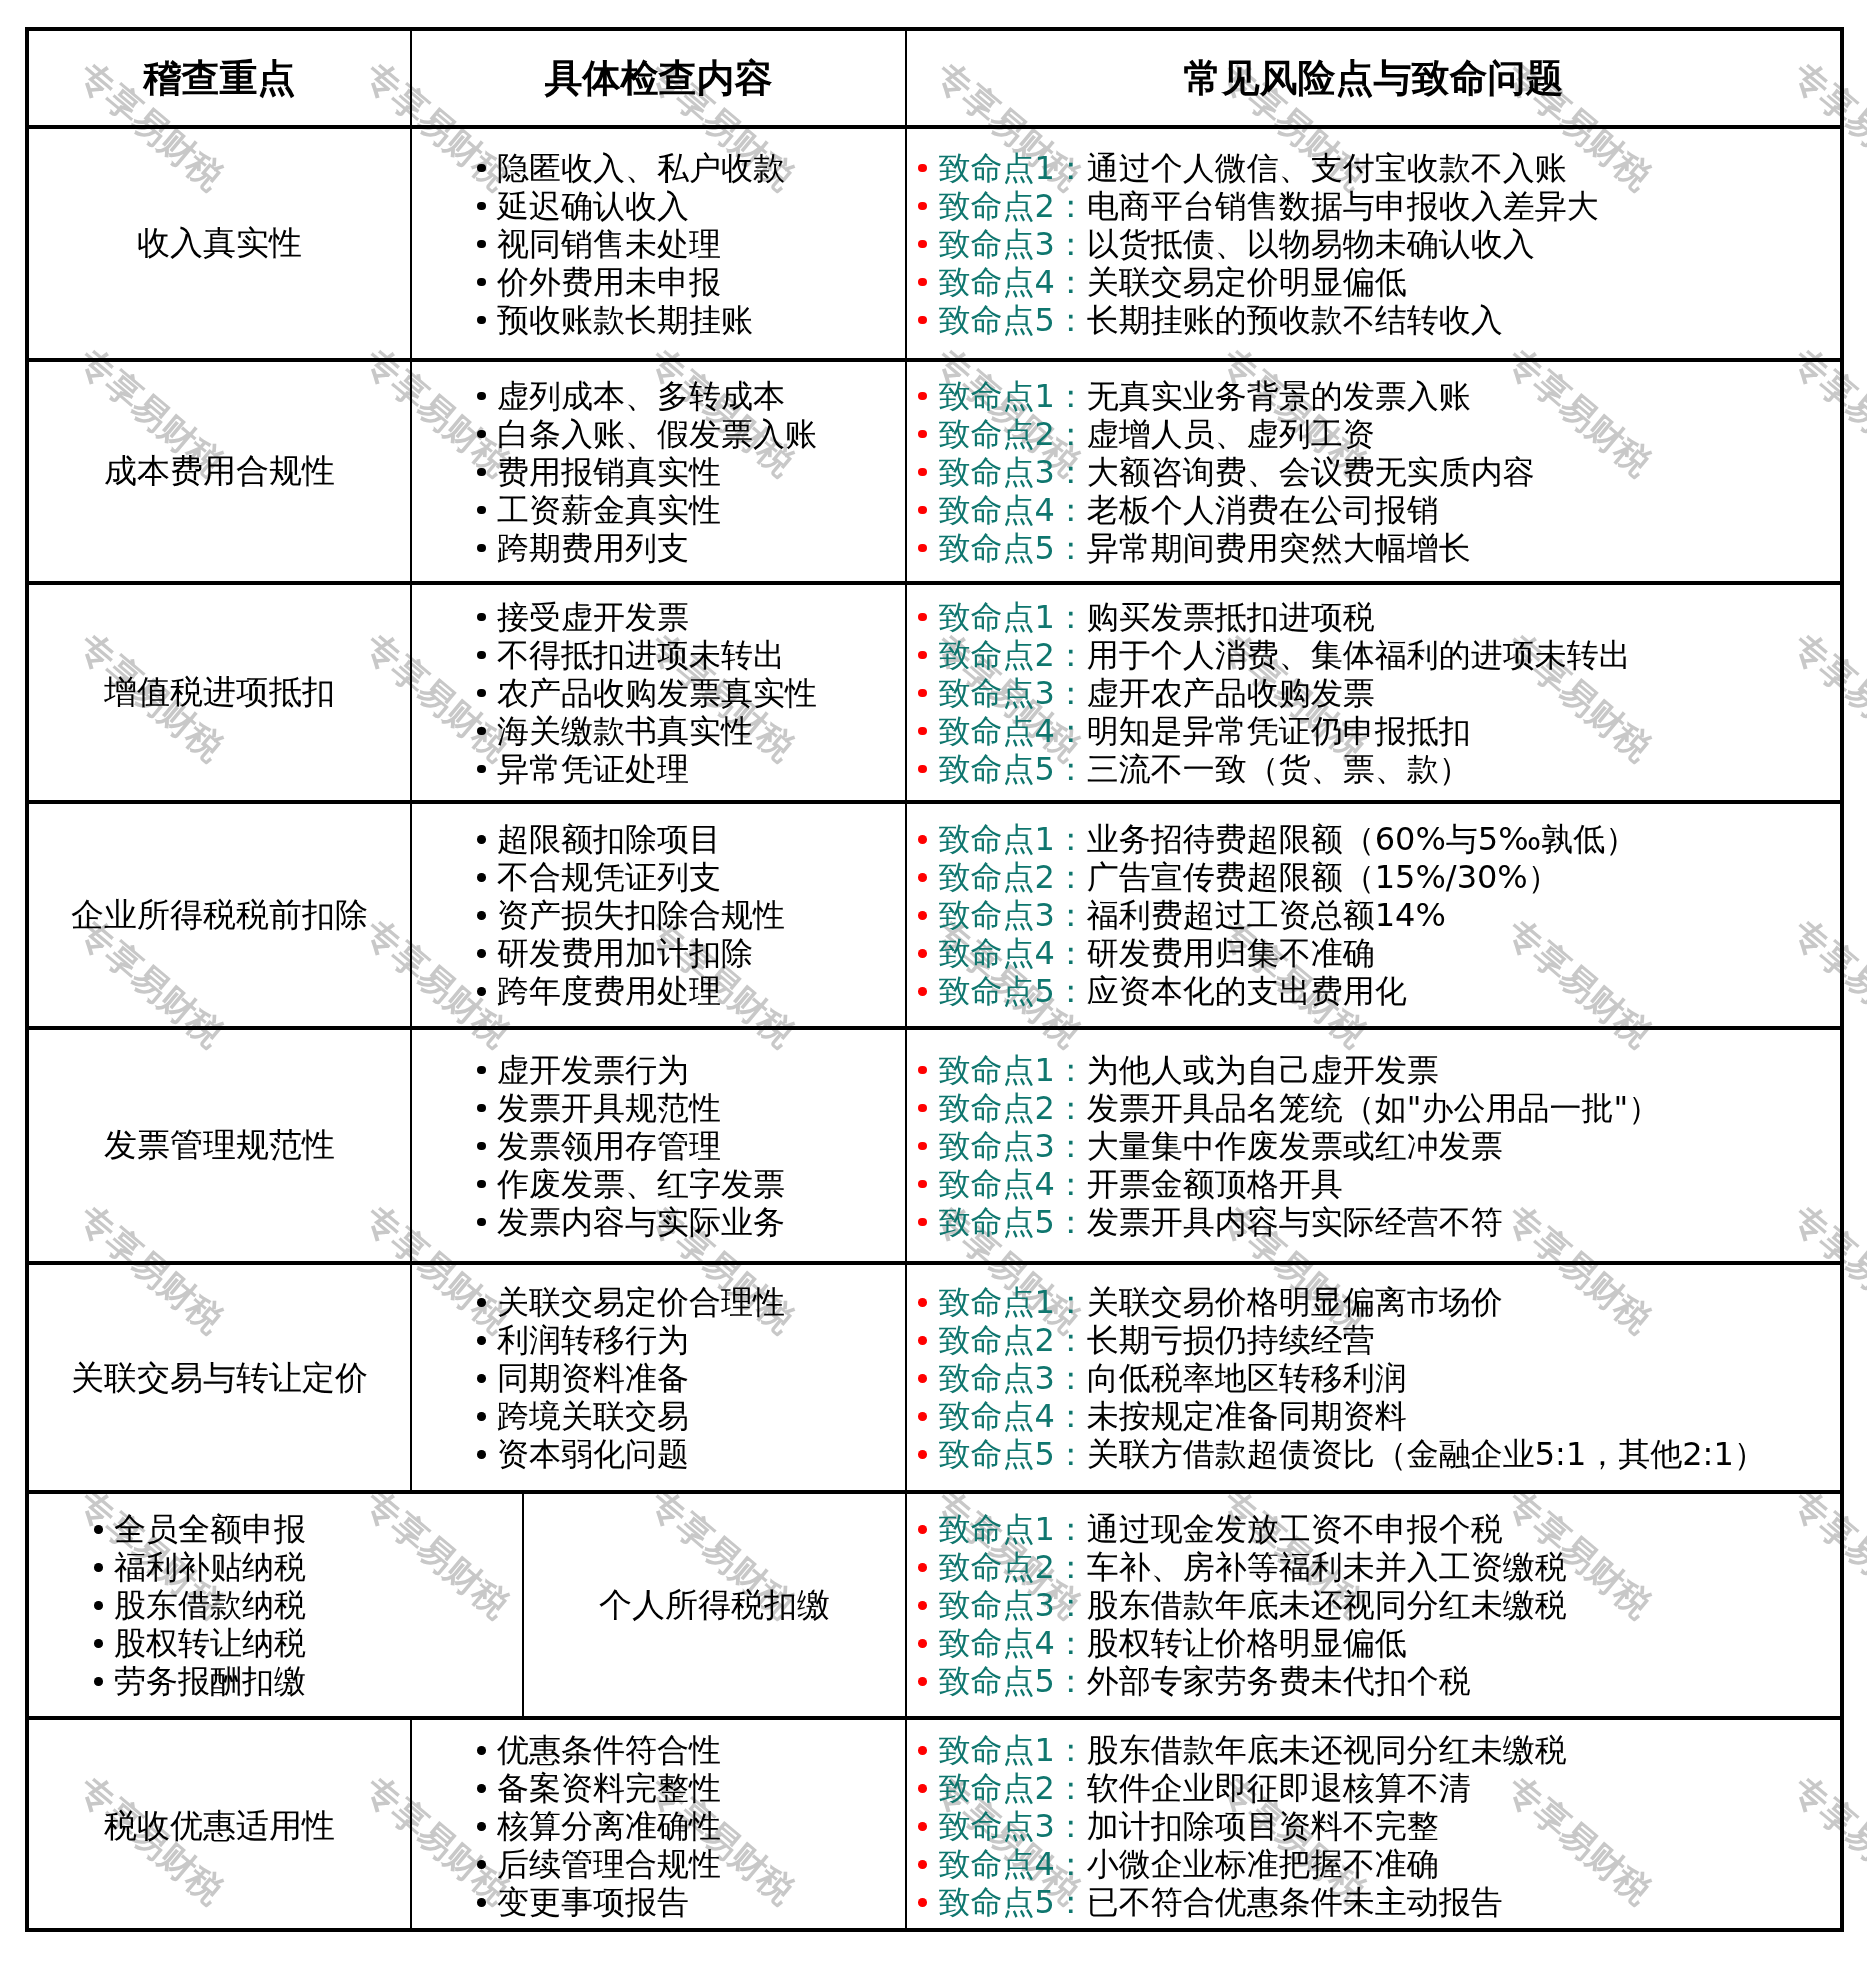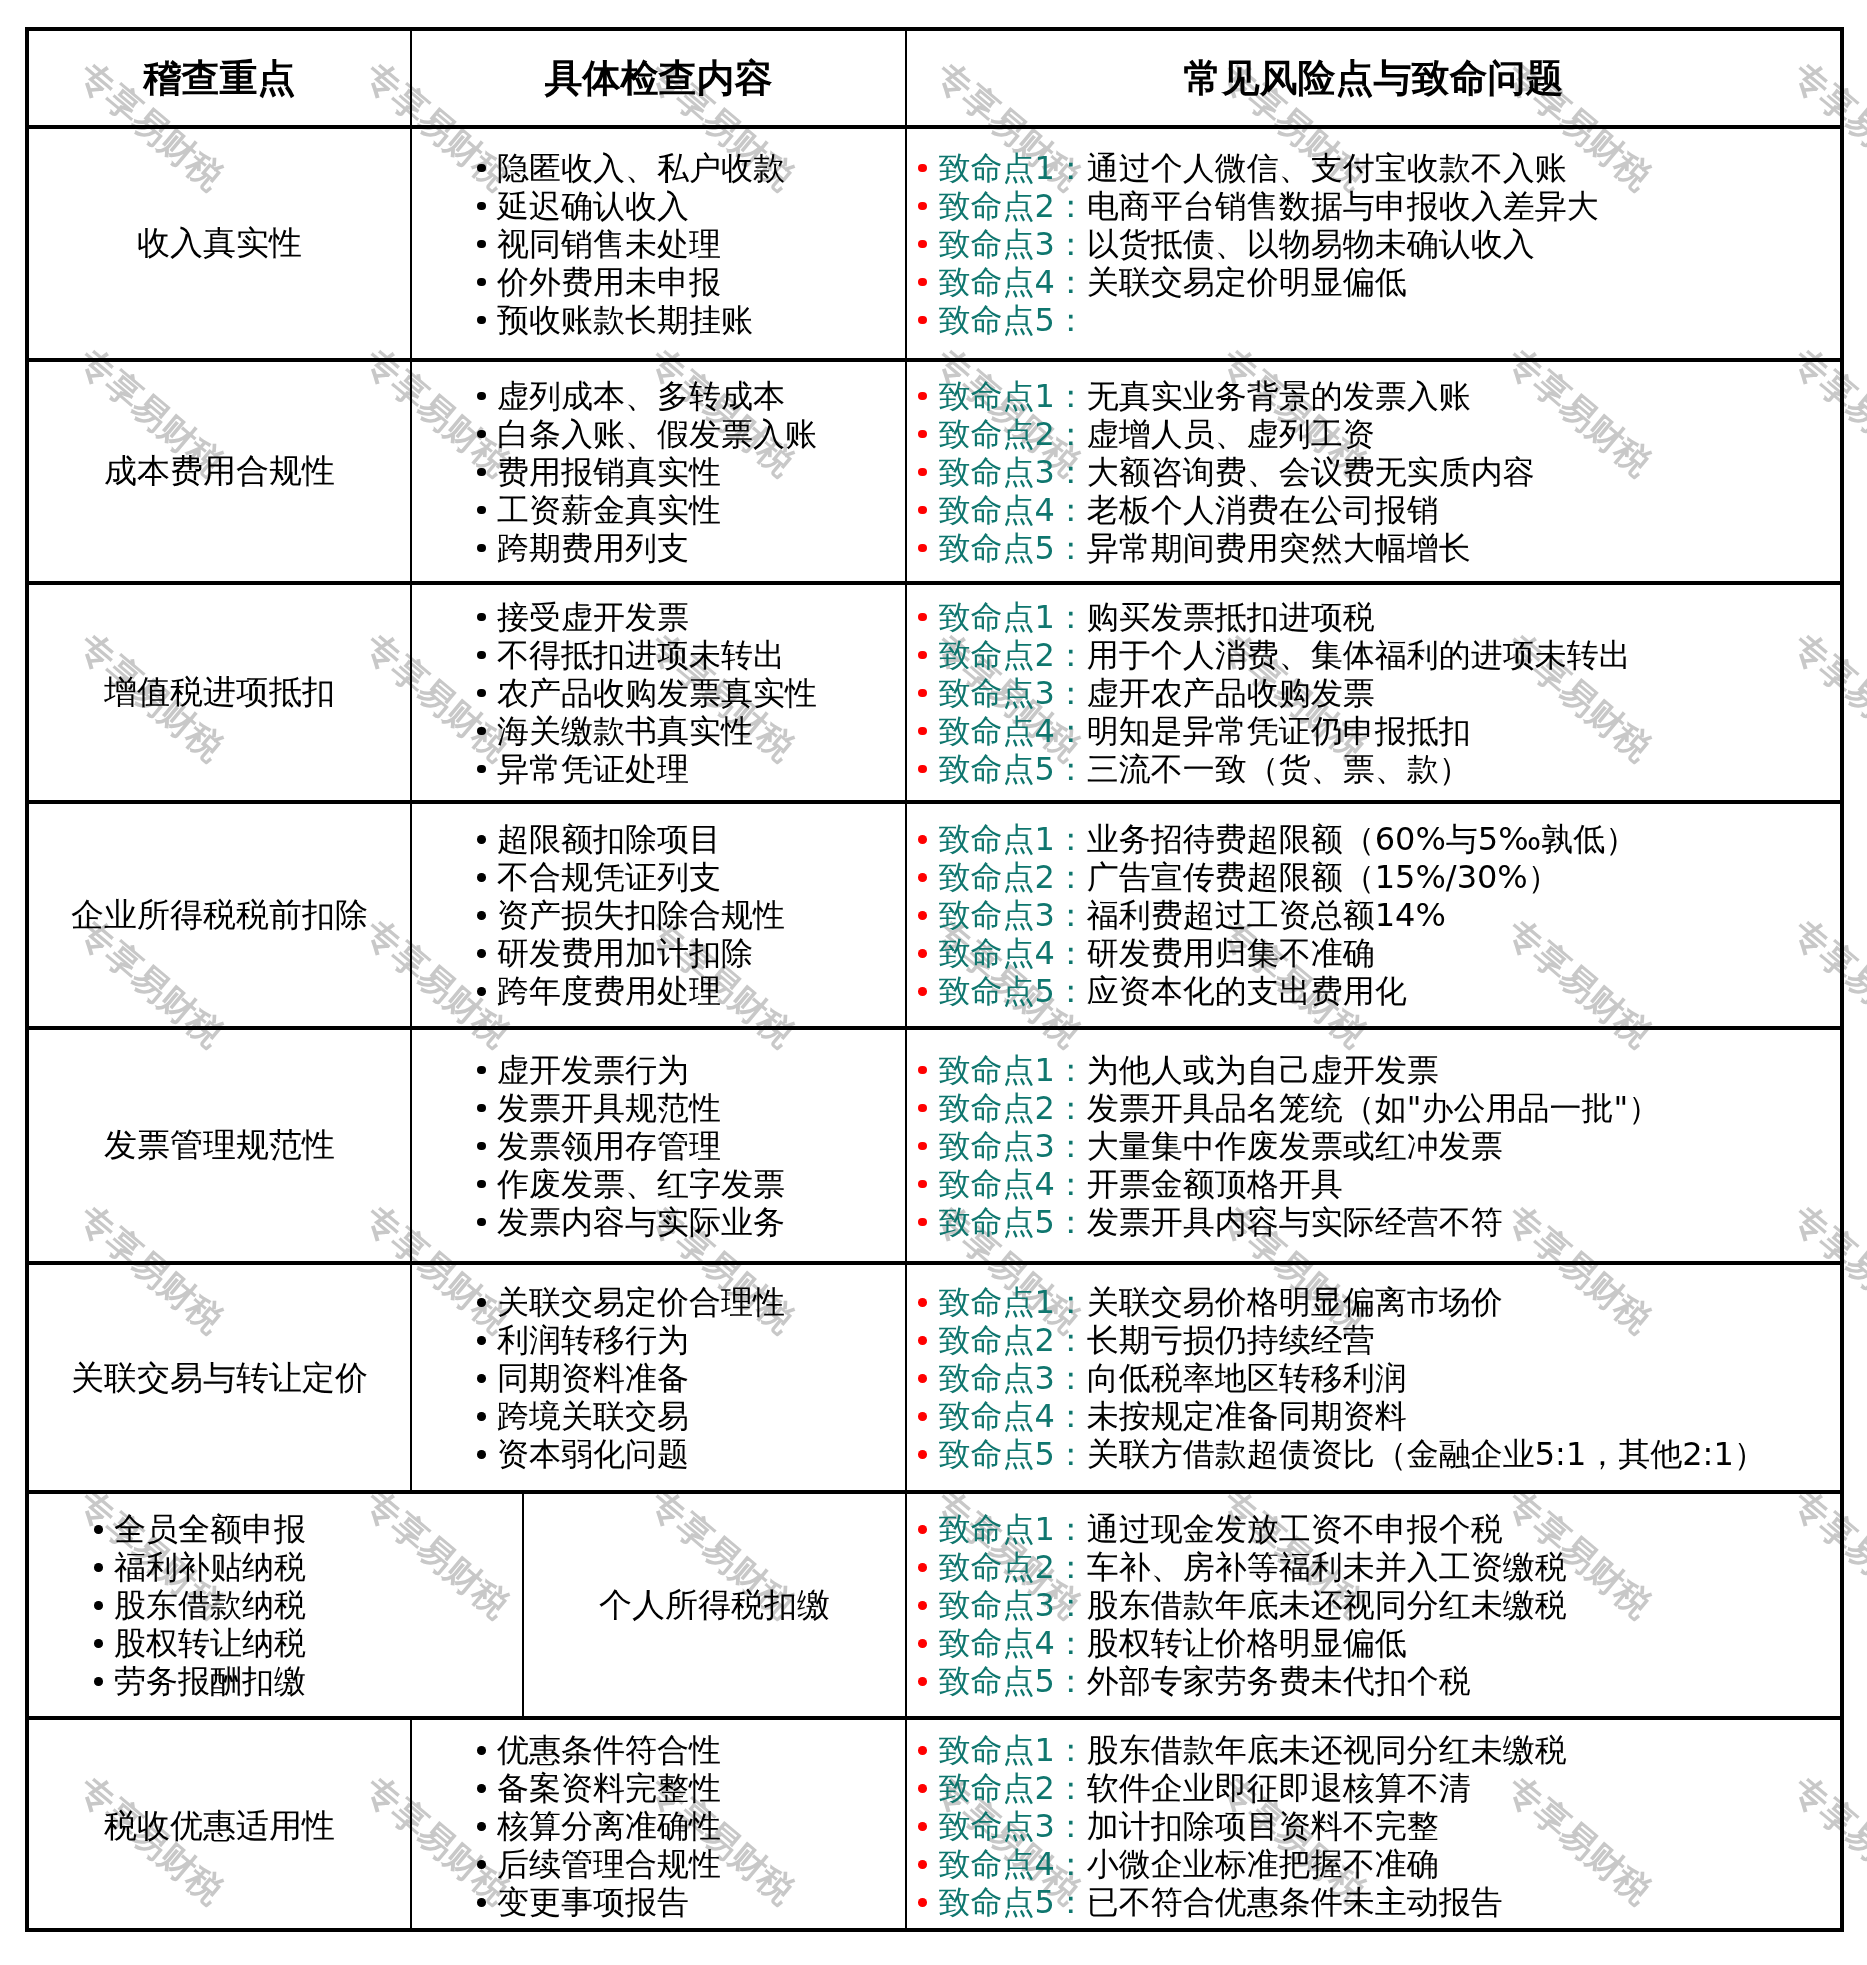--- a/index.html
+++ b/index.html
@@ -131,20 +131,21 @@
               <span>以货抵债、以物易物未确认收入</span>
             </li>
             <li>
               <span class="dot"></span>
               <span class="tag">致命点4：</span>
               <span>关联交易定价明显偏低</span>
             </li>
             <li>
               <span class="dot"></span>
               <span class="tag">致命点5：</span>
+              <span>长期挂账的预收款不结转收入</span>
             </li>
           </ul>
         </div>
       </div>
       <div class="row sep" style="top: 327px; height: 223px;">
         <div class="cell c1 label">成本费用合规性</div>
         <div class="cell c2">
           <ul>
             <li>
               <span class="dot"></span>

